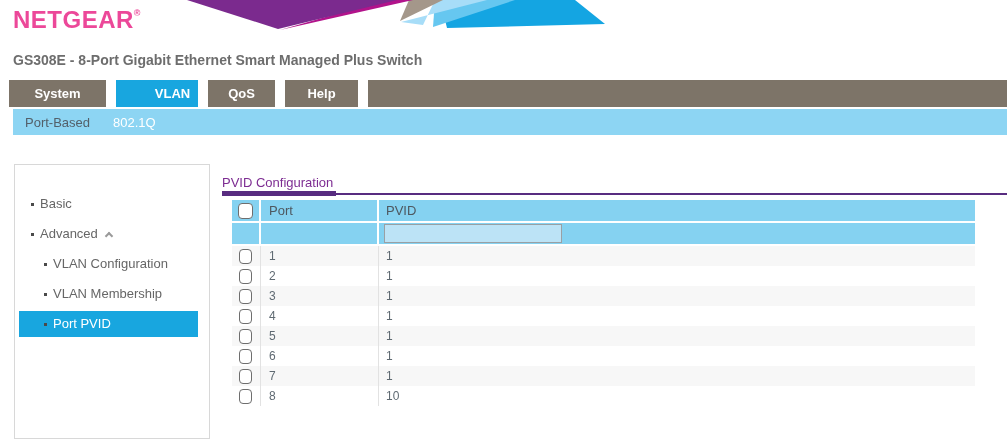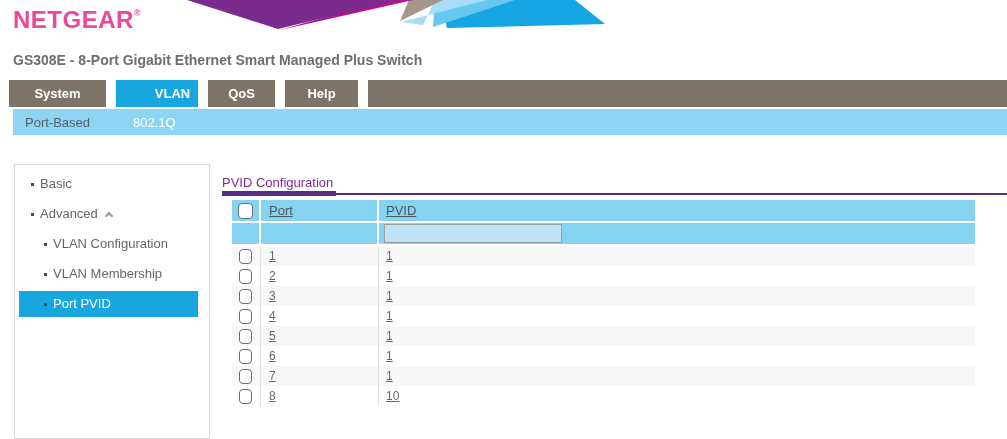--- a/index.html
+++ b/index.html
@@ -17,40 +17,40 @@
   
   .product-title { position:absolute; left:13px; top:52px; font-size:14px; font-weight:bold; color:#6d6d6d; }
 
   
   .nav { position:absolute; left:9px; top:80px; right:0; height:27px; display:flex; gap:10px; background:#fff;font-weight:bold; }
   .nav-tab { background:#7d7468; color:#fff; font-size:13px; display:flex; align-items:center; justify-content:center; cursor:pointer; }
   .nav-tab.active { background:#18a6df;padding-left:31px; }
   .nav-fill { flex:1; background:#7d7468; }
 
   
-  .subnav { position:absolute; left:13px; top:109px; right:0; height:26px; background:#8dd5f3; display:flex; align-items:center; font-size:13px;gap:20px; }
+  .subnav { position:absolute; left:13px; top:109px; right:0; height:26px; background:#8dd5f3; display:flex; align-items:center; font-size:13px; }
   .subnav-item { color:#53606a; padding:0 12px; cursor:pointer; }
   .subnav-item.active { color:#fff; padding:0 11px; }
 
   
-  .sidebar { position:absolute; left:14px; top:164px; width:196px; height:275px; background:#fff; border:1px solid #d8d8d8; padding-top:4px; font-size:13px; color:#666; }
+  .sidebar { position:absolute; left:14px; top:164px; width:196px; height:275px; background:#fff; border:1px solid #d8d8d8; padding-top:24px; font-size:13px; color:#666; }
   .side-item { height:30px; line-height:30px; padding-left:16px; cursor:pointer; white-space:nowrap; }
   .side-item.sub { padding-left:29px; }
   .side-item.selected { background:#18a6df; color:#fff; height:26px; line-height:26px; margin:2px 11px 2px 4px; padding-left:25px; }
   .bullet { display:inline-block; width:3px; height:3px; background:#4a4a4a; vertical-align:2px; margin-right:6px; }
   .caret-up { display:inline-block; width:6px; height:6px; border-left:2px solid #9a9a9a; border-top:2px solid #9a9a9a; transform:rotate(45deg); margin-left:8px; vertical-align:-1px; }
 
   
   .content-heading { position:absolute; left:222px; top:175px; font-size:13px; color:#7d2c92; }
   .rule-thin { position:absolute; left:222px; top:193px; right:0; height:2px; background:#582c80; }
   .rule-thick { position:absolute; left:222px; top:191px; width:114px; height:5px; background:#582c80; }
 
   
   .tbl { position:absolute; left:232px; top:200px; width:743px; font-size:12px; color:#5f6a72; }
-  .trow { display:flex; align-items:flex-end; height:20px;text-decoration:underline; }
+  .trow { display:flex; align-items:flex-end; height:20px; }
   .trow.head, .trow.filter { background:#85d2f1; height:23px; border-bottom:2px solid #fff; font-size:13px; color:#4e5860; }
   .trow.odd { background:#f7f7f7; }
   .trow.even { background:#ffffff; }
   .c-check { width:29px; align-self:stretch; display:flex; align-items:center; }
   .c-port { width:118px; align-self:stretch; display:flex; align-items:center; padding-left:8px; }
   .c-pvid { flex:1; align-self:stretch; display:flex; align-items:center; padding-left:7px; }
   .head .c-check, .head .c-port, .filter .c-check, .filter .c-port { border-right:2px solid #fff; }
   .trow.body .c-check, .trow.body .c-port { border-right:1px solid #e2e2e2; }
   .cbx { display:inline-block; width:13px; height:15px; background:#fff; border:1px solid #6e6e6e; border-radius:4px; margin-left:7px; cursor:pointer; }
   .head .cbx { width:15px; height:16px; margin-left:6px; }

